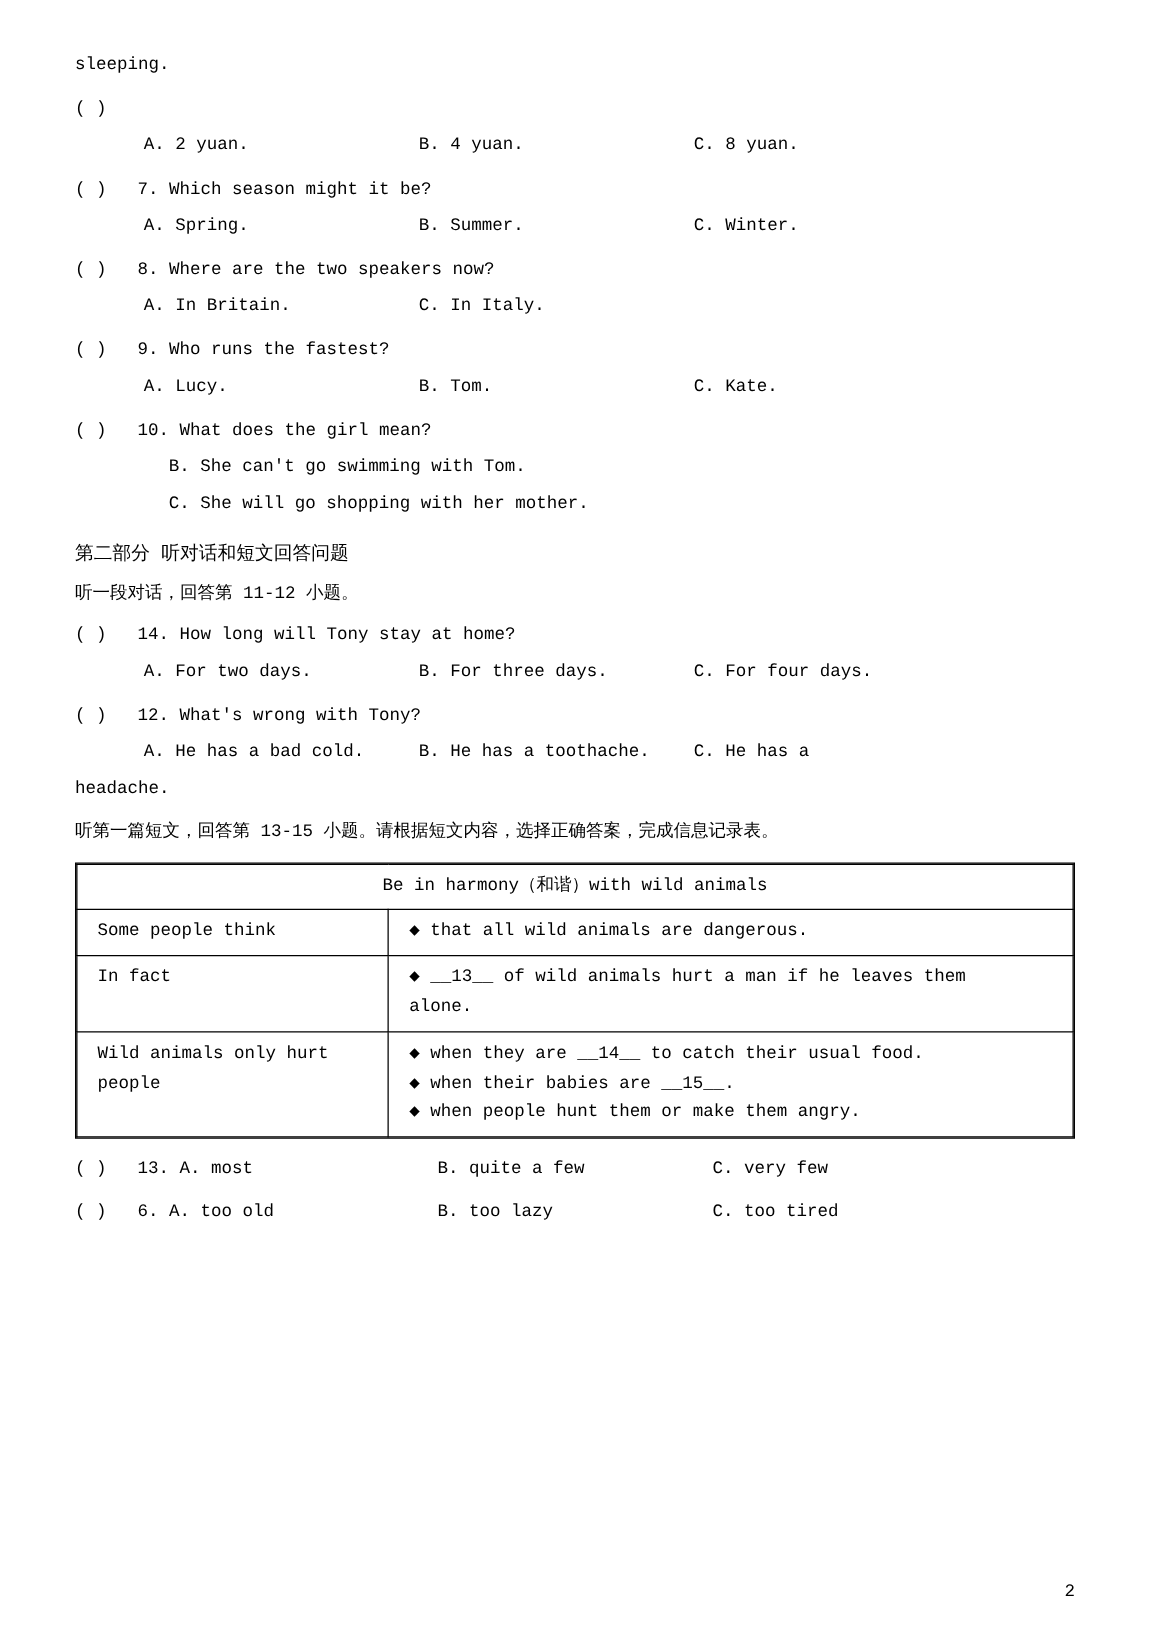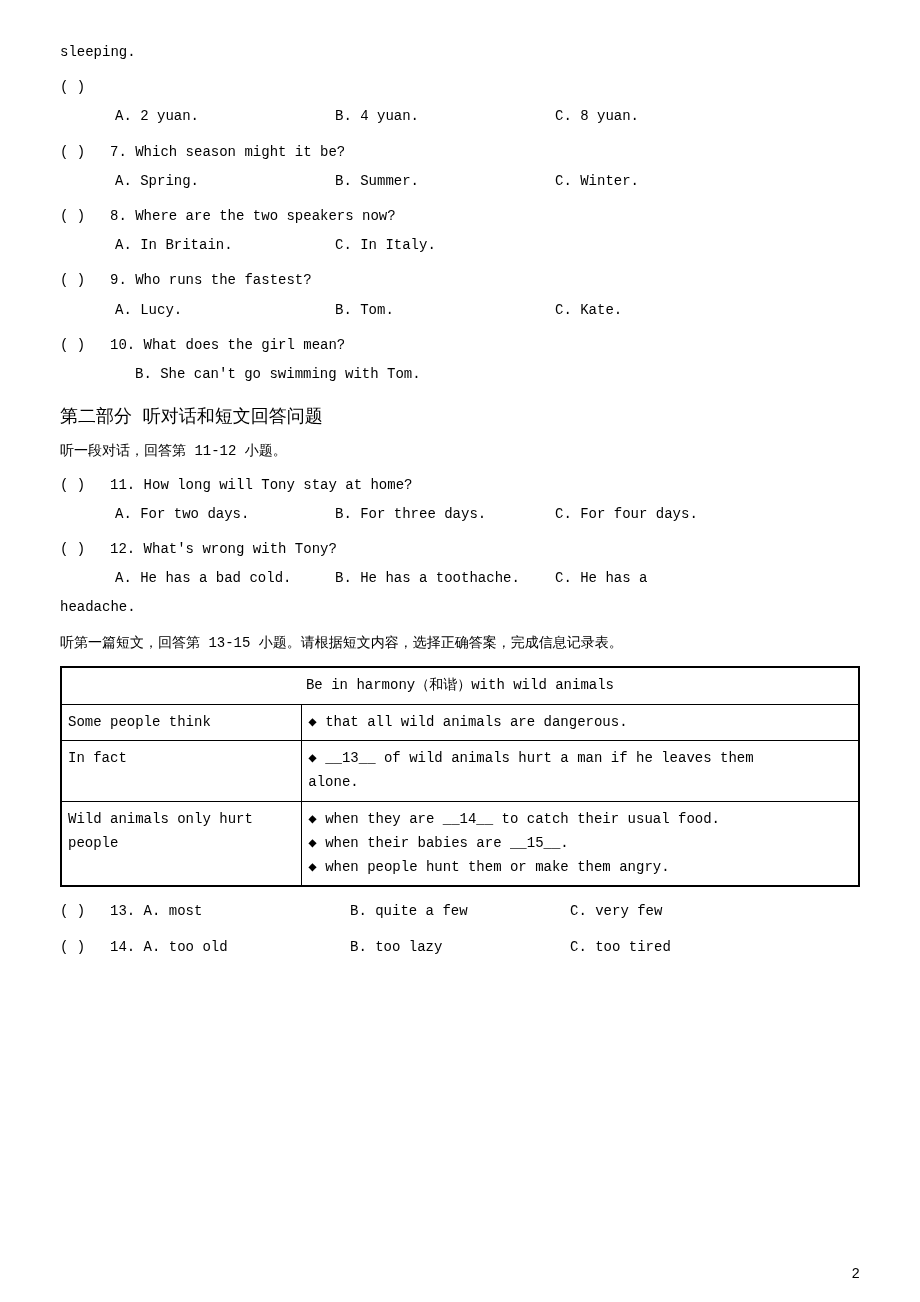--- a/index.html
+++ b/index.html
@@ -42,40 +42,40 @@
     .option {
       min-width: 220px;
       display: inline-block;
     }
     .sub-option {
       margin-left: 75px;
       margin-bottom: 4px;
       line-height: 1.8;
     }
     .section-title {
-      font-size: 18px;
+      font-size: 15px;
       margin: 14px 0 6px 0;
       line-height: 1.8;
     }
     .section-subtitle {
       margin-bottom: 8px;
       line-height: 1.8;
     }
     .table-wrapper {
       margin: 10px 0 12px 0;
       border: 1px solid #000;
       width: 100%;
     }
     table {
       width: 100%;
       border-collapse: collapse;
     }
     table td {
       border: 1px solid #000;
-      padding: 6px 6px;
+      padding: 6px 16px;
       vertical-align: top;
       line-height: 1.7;
       font-family: 'Courier New', Courier, monospace;
       font-size: 14px;
     }
     .table-header td {
       text-align: center;
       font-weight: normal;
     }
     .page-number {
@@ -146,29 +146,30 @@
       <span class="option">C. Kate.</span>
     </div>
   </div>
 
   <div class="question-block">
     <div class="question-line">
       <span class="paren">(    )</span>
       <span>10. What does the girl mean?</span>
     </div>
     <div class="sub-option">B. She can't go swimming with Tom.</div>
+    <div class="sub-option">C. She will go shopping with her mother.</div>
   </div>
 
   <div class="section-title">第二部分  听对话和短文回答问题</div>
   <div class="section-subtitle">听一段对话，回答第 11-12 小题。</div>
 
   <div class="question-block">
     <div class="question-line">
       <span class="paren">(    )</span>
-      <span>11. How long will Tony stay at home?</span>
+      <span>14. How long will Tony stay at home?</span>
     </div>
     <div class="options-line">
       <span class="option">A. For two days.</span>
       <span class="option">B. For three days.</span>
       <span class="option">C. For four days.</span>
     </div>
   </div>
 
   <div class="question-block">
     <div class="question-line">
@@ -222,21 +223,21 @@
       <span class="paren">(    )</span>
       <span class="option" style="min-width:240px;">13. A. most</span>
       <span class="option">B. quite a few</span>
       <span>C. very few</span>
     </div>
   </div>
 
   <div class="question-block">
     <div class="options-line" style="margin-left:0;">
       <span class="paren">(    )</span>
-      <span class="option" style="min-width:240px;">14. A. too old</span>
+      <span class="option" style="min-width:240px;">6. A. too old</span>
       <span class="option">B. too lazy</span>
       <span>C. too tired</span>
     </div>
   </div>
 
 </div>
 
 <div class="page-number">2</div>
 
 </body></html>

